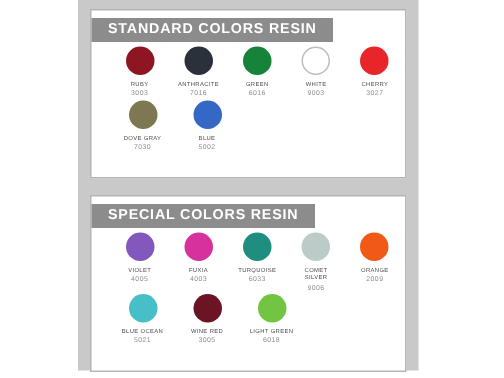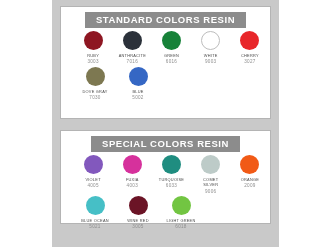--- a/index.html
+++ b/index.html
@@ -34,29 +34,29 @@
 
   .panel {
     position: absolute;
     left: 60px;
     width: 211px;
     background: #ffffff;
     border: 1px solid #b4b4b4;
     box-sizing: border-box;
   }
   .panel-standard { top: 6px;   height: 113px; }
-  .panel-special  { top: 130px; height: 94px; }
+  .panel-special  { top: 130px; height: 118px; }
 
   .banner-wrap {
     position: absolute;
     left: 0;
     right: 0;
     top: 5px;
     display: flex;
-    justify-content: center;
+    justify-content: flex-start;
     pointer-events: none;
   }
   .banner {
     background: #8c8c8c;
     color: #ffffff;
     font-size: 9.5px;
     font-weight: bold;
     letter-spacing: 0.55px;
     padding: 3px 11px 3px 11px;
     line-height: 1.1;

